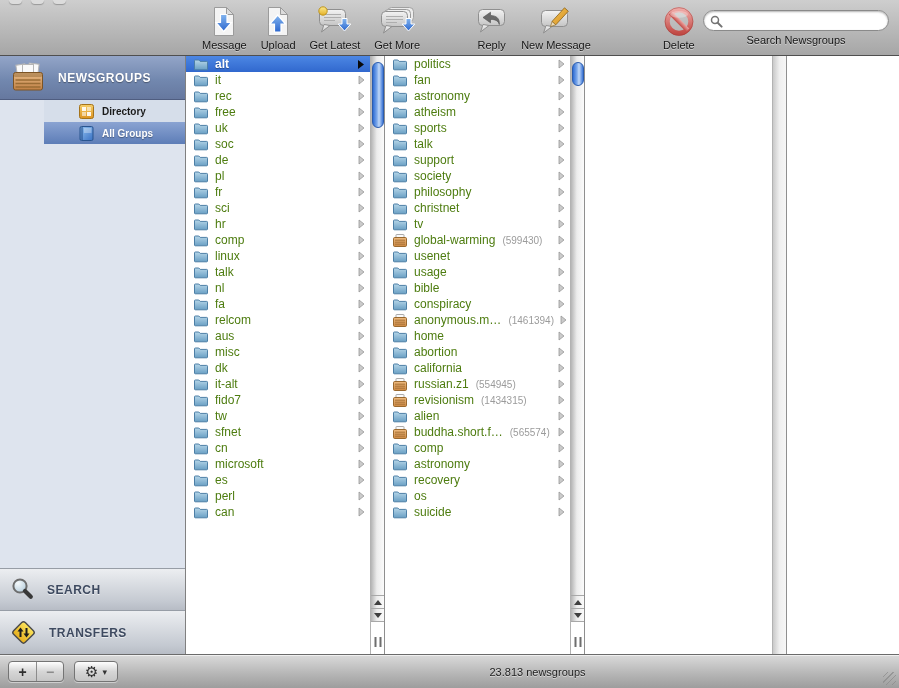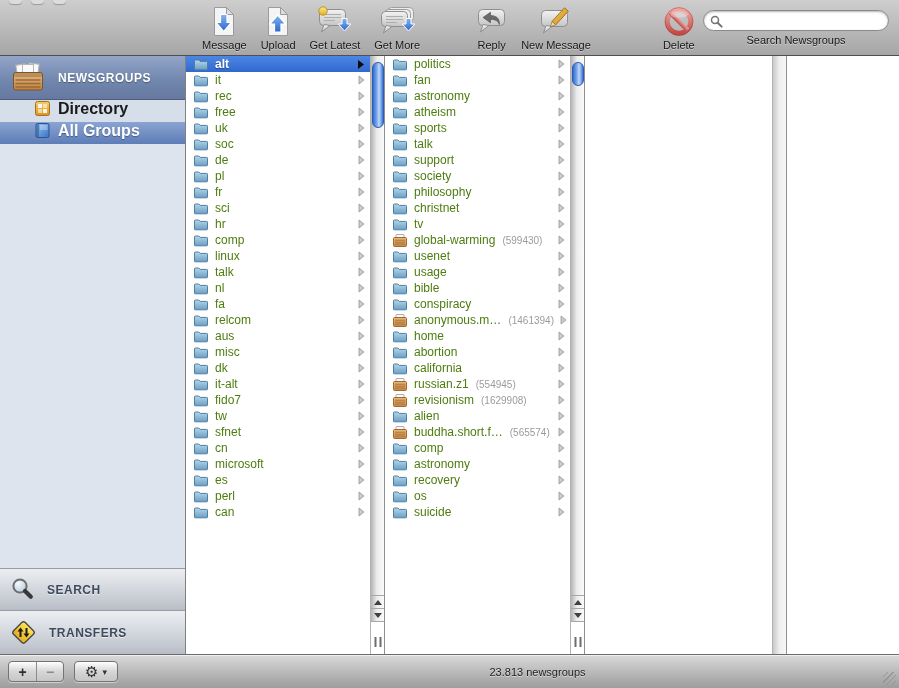--- a/index.html
+++ b/index.html
@@ -30,22 +30,22 @@
   
   .sidebar { width:186px; flex:0 0 186px; background:#dee4ee; border-right:1px solid #808080;
     display:flex; flex-direction:column; }
   .src-header { height:44px; flex:0 0 44px; display:flex; align-items:center; padding:0 0 0 10px; gap:12px;
     font-size:12px; font-weight:bold; letter-spacing:.5px; }
   .src-header.blue { background:linear-gradient(#93a5c8,#7288af 55%,#66789f);
     border-bottom:1px solid #4f5d80; color:#fff; text-shadow:0 1px 1px rgba(0,0,0,.35); }
   .src-header.gray { background:linear-gradient(#eceef1,#c4c9d1 80%,#b7bcc5);
     border-top:1px solid #979da6; color:#3e4a60; text-shadow:0 1px 0 rgba(255,255,255,.6); height:42px; flex-basis:42px; }
   .src-header.gray.transfers { height:44px; flex-basis:44px; }
-  .src-item { height:22px; flex:0 0 22px; display:flex; padding-left:34px; gap:7px;
-    font-size:16px; font-weight:bold; color:#1a1a1a; background:#d6deea; }
+  .src-item { height:22px; flex:0 0 22px; display:flex; align-items:center; padding-left:34px; gap:7px;
+    font-size:10px; font-weight:bold; color:#1a1a1a; background:#d6deea;margin-left:44px; }
   .src-item.selected { background:linear-gradient(#8aa3d2,#5d7db7); color:#fff;
     text-shadow:0 1px 1px rgba(0,0,0,.35); }
   .src-fill { flex:1 1 auto; }
 
   
   .browser { flex:1 1 auto; display:flex; background:#fff; min-width:0; }
   .col { position:relative; background:#fff; }
   .col1 { width:199px; flex:0 0 199px; }
   .col2 { width:200px; flex:0 0 200px; }
   .col3 { width:202px; flex:0 0 202px; }
@@ -1333,21 +1333,21 @@
                       <stop offset="0" stop-color="#eebb80"></stop>
                       <stop offset="1" stop-color="#cd8842"></stop>
                     </linearGradient>
                   </defs>
                   <rect x="4" y="0.5" width="8" height="5" fill="#fafafa" stroke="#ababab" rx="0.5"></rect>
                   <rect x="1.5" y="3.5" width="13" height="9" rx="1.2" fill="url(#ggr)" stroke="#9a692e"></rect>
                   <path d="M3 6.2 h10 M3 8.2 h10 M3 10.2 h10" stroke="#a87338" fill="none"></path>
                 </svg>
               </span>
               <span class="rname">revisionism</span>
-              <span class="rcount">(1629908)</span>
+              <span class="rcount">(1434315)</span>
               <span class="rarrow">
                 <svg width="7" height="10" viewBox="0 0 7 10">
                   <polygon points="1,1 6,5 1,9" fill="#cbcbcb" stroke="#989898" stroke-width="0.8"></polygon>
                 </svg>
               </span>
             </div>
             <div class="row">
               <span class="ric">
                 <svg width="16" height="13" viewBox="0 0 16 13">
                   <defs>

